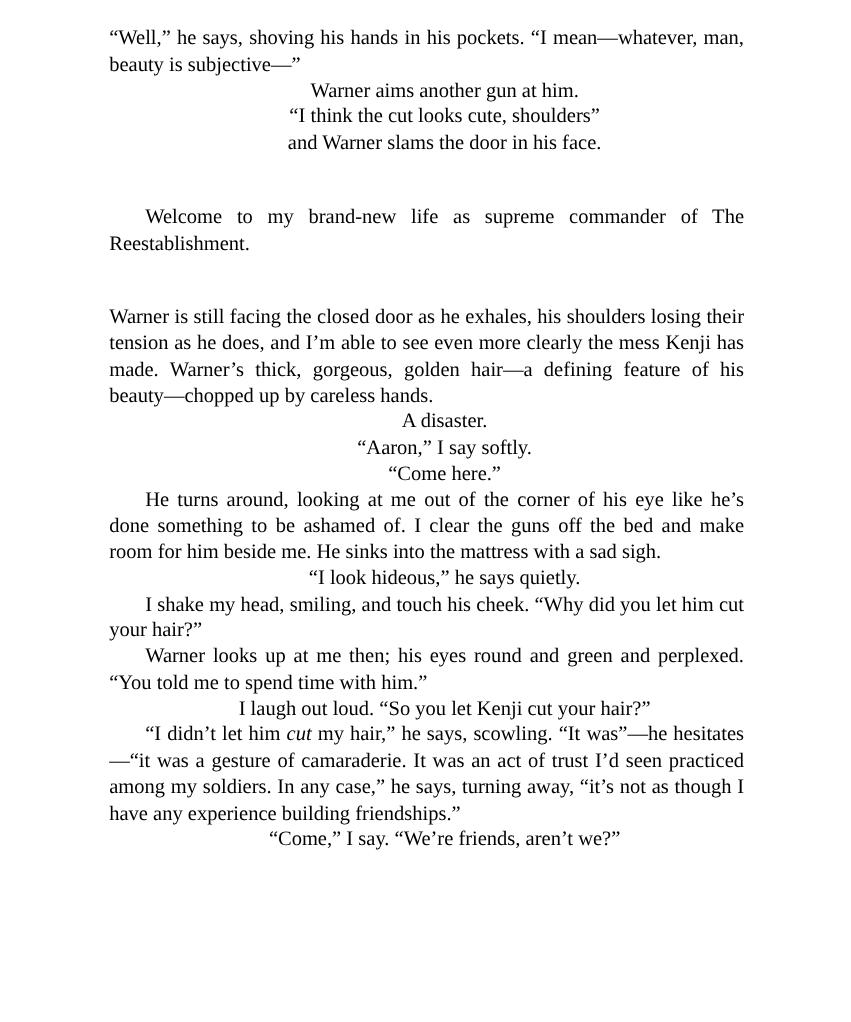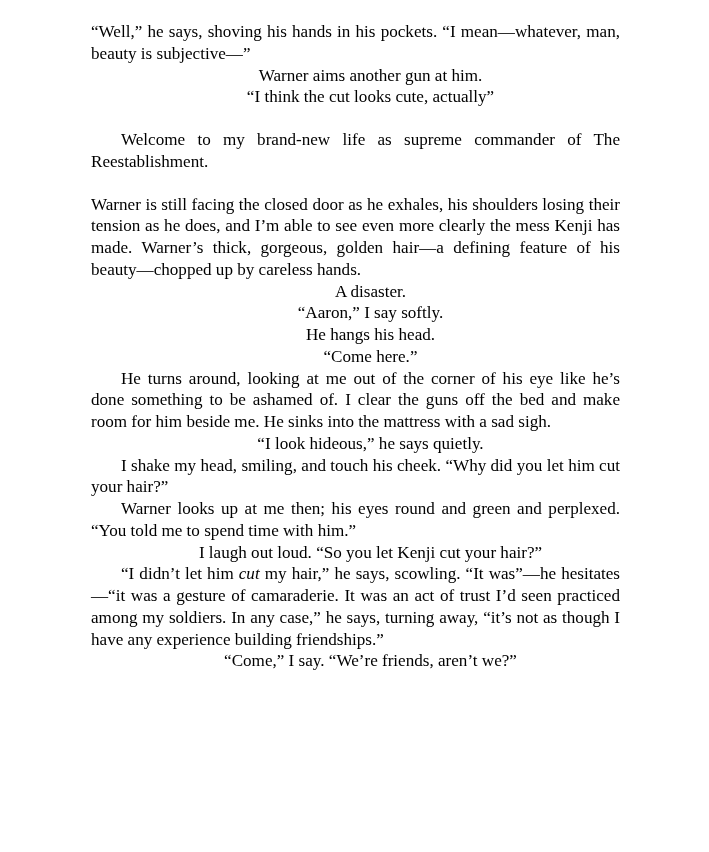--- a/index.html
+++ b/index.html
@@ -47,49 +47,49 @@
   }
   p.noindent {
     text-indent: 0;
   }
   
   p.shortline {
     text-align: center;
   }
   
   p.gap-before {
-    margin-top: 21px;
+    margin-top: 40px;
   }
   em {
   }
 </style>
 </head>
 <body>
 
 <div class="page">
   <div class="text-column">
 
     <p class="para noindent">“Well,” he says, shoving his hands in his pockets. “I mean—whatever, man, beauty is subjective—”</p>
 
     <p class="para indent shortline">Warner aims another gun at him.</p>
 
 
 
-    <p class="para indent shortline">“I think the cut looks cute, actually”</p>
+    <p class="para indent shortline">“I think the cut looks cute, shoulders”</p>
 
+    <p class="para indent shortline">and Warner slams the door in his face.</p>
 
     <p class="para indent gap-before">Welcome to my brand-new life as supreme commander of The Reestablishment.</p>
 
     <p class="para noindent gap-before">Warner is still facing the closed door as he exhales, his shoulders losing their tension as he does, and I’m able to see even more clearly the mess Kenji has made. Warner’s thick, gorgeous, golden hair—a defining feature of his beauty—chopped up by careless hands.</p>
 
     <p class="para indent shortline">A disaster.</p>
 
     <p class="para indent shortline">“Aaron,” I say softly.</p>
 
-    <p class="para indent shortline">He hangs his head.</p>
 
     <p class="para indent shortline">“Come here.”</p>
 
     <p class="para indent">He turns around, looking at me out of the corner of his eye like he’s done something to be ashamed of. I clear the guns off the bed and make room for him beside me. He sinks into the mattress with a sad sigh.</p>
 
     <p class="para indent shortline">“I look hideous,” he says quietly.</p>
 
     <p class="para indent">I shake my head, smiling, and touch his cheek. “Why did you let him cut your hair?”</p>
 
     <p class="para indent">Warner looks up at me then; his eyes round and green and perplexed. “You told me to spend time with him.”</p>

